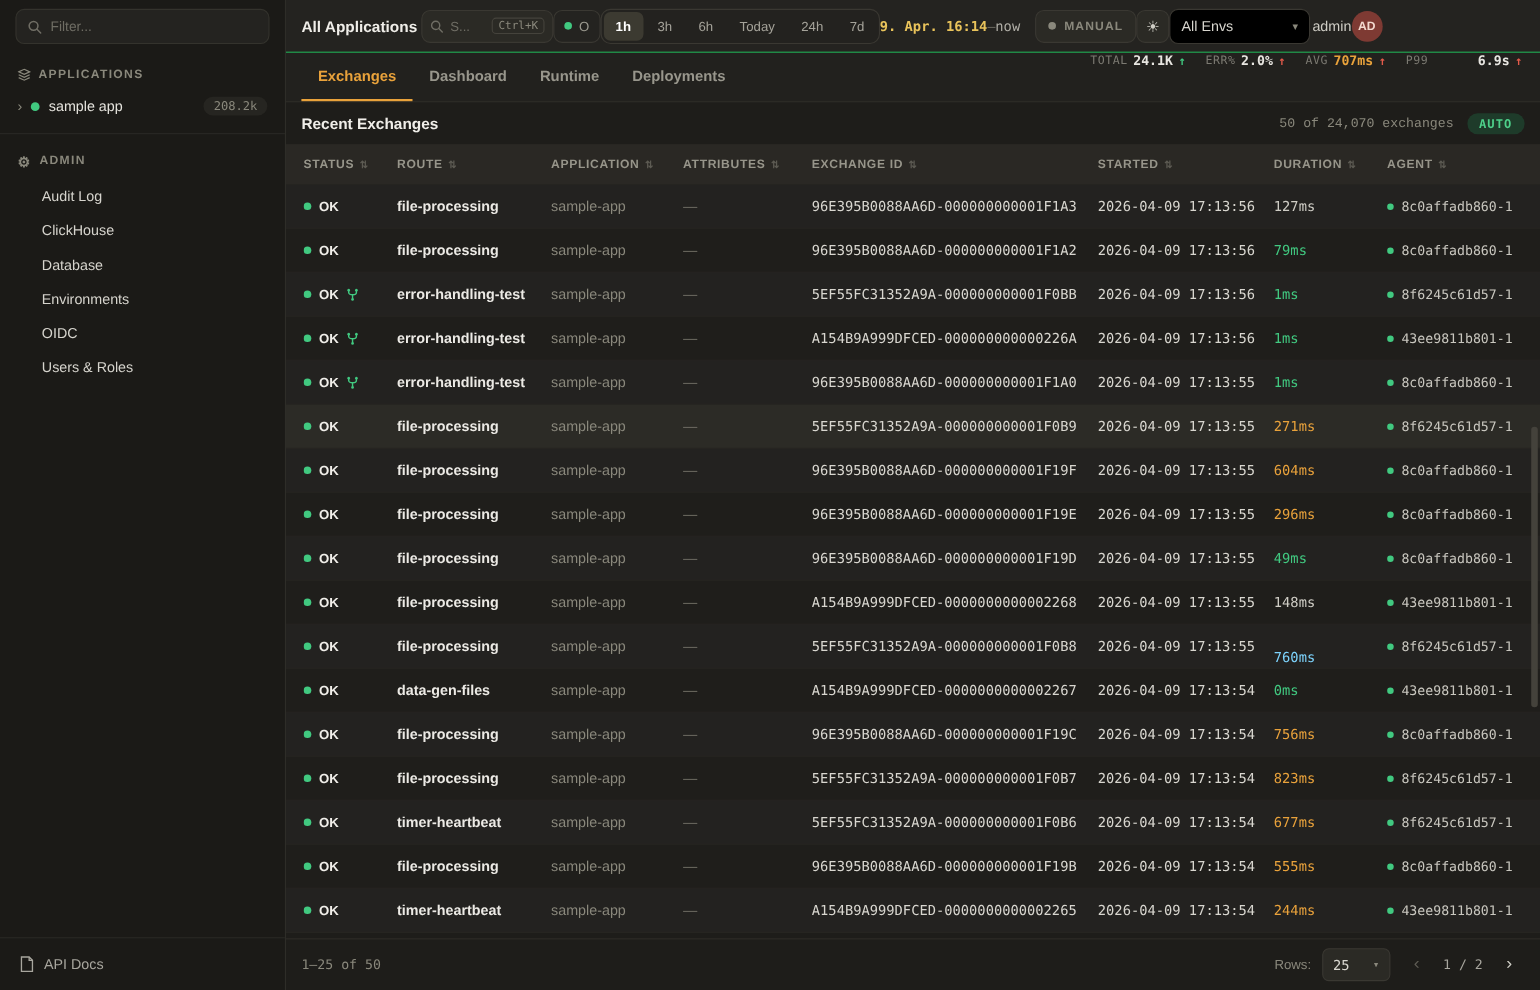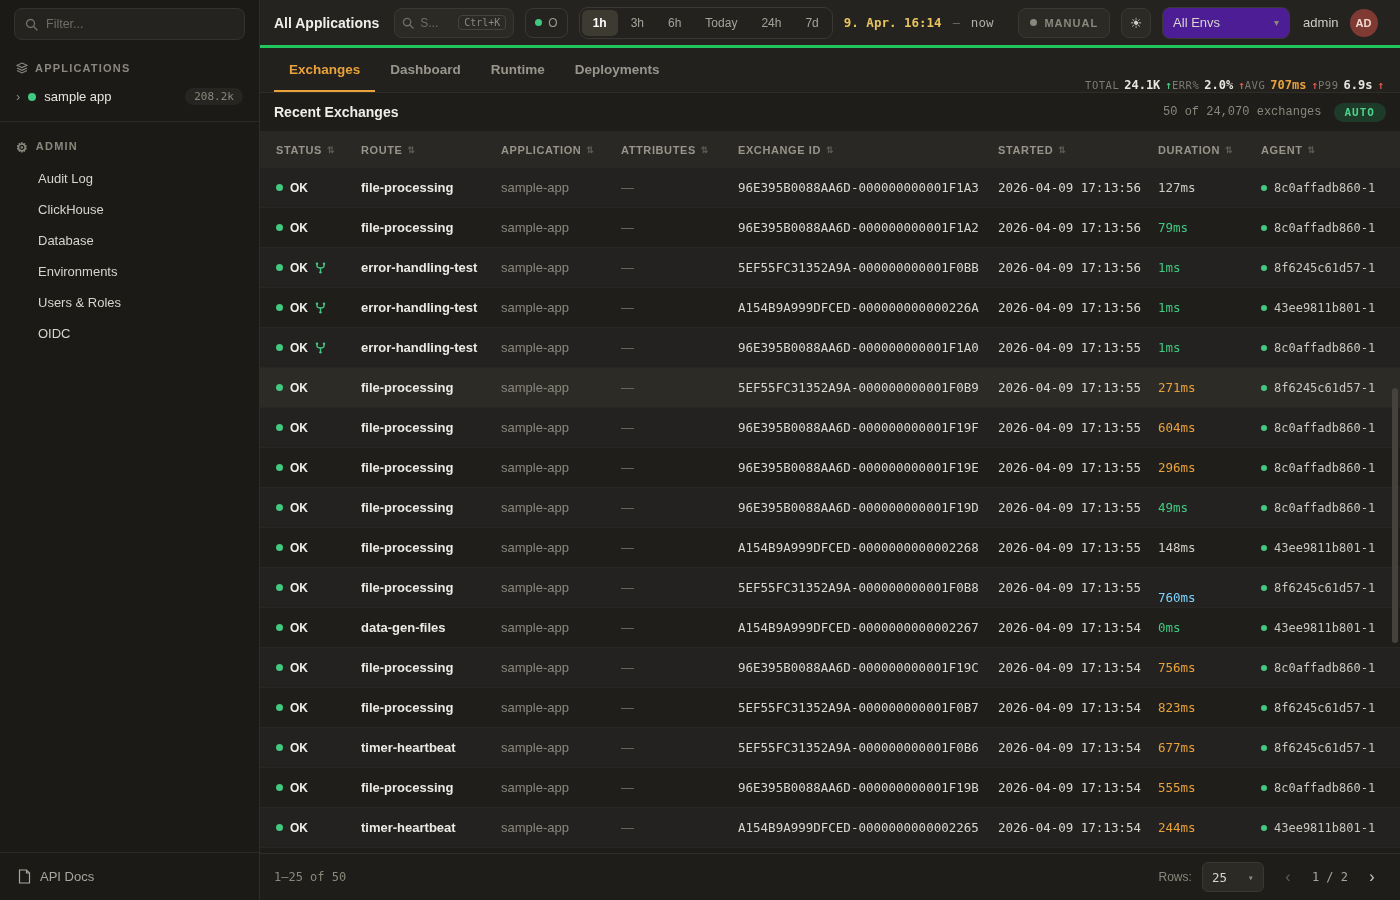--- a/index.html
+++ b/index.html
@@ -24,44 +24,44 @@
   .dot.sm { width:6px; height:6px; }
   .app-name { color:#e6e4de; font-size:13px; }
   .count-badge { margin-left:auto; background:#262521; border-radius:10px; padding:2px 9px; color:#8a887c; font-size:11px; font-family:"DejaVu Sans Mono", monospace; }
   .divider { border-top:1px solid #2a2925; margin:10px 0 0; }
   .admin-item { padding:8px 16px 8px 38px; color:#d6d4cd; font-size:13px; cursor:pointer; }
   .side-bottom { margin-top:auto; border-top:1px solid #2a2925; height:48px; display:flex; align-items:center; gap:9px; padding:0 18px; color:#a8a69e; font-size:13px; cursor:pointer; }
 
   
   .main { flex:1; display:flex; flex-direction:column; position:relative; min-width:0; }
 
-  .topbar { height:48px; background:#242320; border-bottom:3px solid #22c55e; display:flex; align-items:center; padding:0 14px; gap:11px; }
+  .topbar { height:48px; background:#242320; border-bottom:1px solid #22c55e; display:flex; align-items:center; padding:0 14px; }
   .page-title { font-weight:bold; font-size:14px; color:#f0eee9; margin-right:4px; white-space:nowrap; }
   .search-box { width:120px; height:30px; background:#2b2a25; border:1px solid #3a3832; border-radius:8px; display:flex; align-items:center; gap:6px; padding:0 7px; cursor:text; }
   .search-ph { color:#6f6d64; font-size:12px; overflow:hidden; white-space:nowrap; }
   .kbd { margin-left:auto; border:1px solid #45433c; border-radius:4px; padding:1px 5px; font-size:10px; color:#8a887c; font-family:"DejaVu Sans Mono", monospace; white-space:nowrap; }
   .online-pill { height:30px; border:1px solid #3a3832; border-radius:8px; display:flex; align-items:center; gap:6px; padding:0 9px; color:#9b998f; font-size:12px; cursor:pointer; }
   .range-group { height:32px; border:1px solid #3a3832; border-radius:9px; display:flex; align-items:center; padding:2px; gap:2px; background:#23221f; }
   .range-btn { border:none; background:none; color:#a5a39a; font-size:12px; padding:0 11px; height:26px; border-radius:6px; cursor:pointer; font-family:"Liberation Sans", sans-serif; }
   .range-btn.active { background:#3c3a31; color:#ffffff; font-weight:bold; }
   .time-from { color:#e9c35b; font-weight:bold; font-size:12.5px; font-family:"DejaVu Sans Mono", monospace; cursor:pointer; white-space:nowrap; }
   .time-sep { color:#6f6d64; }
   .time-to { color:#b0aea6; font-size:12.5px; font-family:"DejaVu Sans Mono", monospace; cursor:pointer; }
   .manual-btn { height:30px; background:#2b2a25; border:1px solid #3a3832; border-radius:8px; display:flex; align-items:center; gap:7px; padding:0 11px; color:#8a887c; font-size:11px; font-weight:bold; letter-spacing:1px; cursor:pointer; margin-left:14px; }
   .manual-dot { width:7px; height:7px; border-radius:50%; background:#8a887c; }
   .theme-btn { width:30px; height:30px; border-radius:8px; background:#2b2a25; border:1px solid #3a3832; color:#cfcdc5; font-size:14px; display:flex; align-items:center; justify-content:center; cursor:pointer; }
-  .env-select { width:128px; height:32px; background:#4c1d95; border:1px solid #3a3832; border-radius:8px; display:flex; align-items:center; padding:0 10px; color:#d8d6cf; font-size:13px; cursor:pointer; }
+  .env-select { width:128px; height:32px; background:#000000; border:1px solid #3a3832; border-radius:8px; display:flex; align-items:center; padding:0 10px; color:#d8d6cf; font-size:13px; cursor:pointer; }
   .env-caret { margin-left:auto; color:#8a887c; font-size:10px; }
   .user-name { color:#cfcdc5; font-size:13px; margin-left:2px; }
   .avatar { width:28px; height:28px; border-radius:50%; background:#7e3a33; color:#f3d9cf; font-size:11px; font-weight:bold; display:flex; align-items:center; justify-content:center; cursor:pointer; }
 
   .tabsrow { height:45px; background:#22211e; border-bottom:1px solid #2e2d28; display:flex; align-items:stretch; padding:0 8px 0 14px; }
   .tab { padding:0 15px; display:flex; align-items:center; color:#98968c; font-size:13.5px; font-weight:bold; cursor:pointer; border-bottom:2px solid transparent; }
   .tab.active { color:#e9a23b; border-bottom-color:#e9a23b; }
-  .stats-bar { margin-left:auto; display:flex; align-items:flex-end; padding-right:8px; }
+  .stats-bar { margin-left:auto; display:flex; align-items:flex-start; gap:18px; padding-right:8px; }
   .stat { display:flex; align-items:center; gap:5px; font-family:"DejaVu Sans Mono", monospace; }
   .stat-label { color:#7c7a72; font-size:10.5px; letter-spacing:.5px; }
   .stat-value { font-size:12px; font-weight:bold; }
   .stat-arrow { font-size:11px; font-weight:bold; }
 
   .contenthead { height:38px; display:flex; align-items:center; padding:0 14px; gap:12px; }
   .content-title { font-weight:bold; font-size:14px; color:#f0eee9; }
   .summary { margin-left:auto; color:#8a887c; font-size:12px; font-family:Liberation Mono, monospace; }
   .auto-badge { background:#1e3b2a; color:#4ed08a; font-size:11px; font-weight:bold; letter-spacing:1px; padding:3px 11px; border-radius:11px; font-family:"DejaVu Sans Mono", monospace; cursor:pointer; }
 
@@ -131,22 +131,22 @@
   <div class="sec-head">
     <span class="sec-icon">⚙</span>
     <span>ADMIN</span>
   </div>
 
   <nav>
       <div class="admin-item">Audit Log</div>
       <div class="admin-item">ClickHouse</div>
       <div class="admin-item">Database</div>
       <div class="admin-item">Environments</div>
+      <div class="admin-item">OIDC</div>
       <div class="admin-item">Users &amp; Roles</div>
-      <div class="admin-item">OIDC</div>
     </nav>
 
   <div class="side-bottom">
     <svg width="13" height="15" viewBox="0 0 13 15">
         <path d="M1.5 1 h7 l3 3 v10 h-10 Z" fill="none" stroke="#a8a69e" stroke-width="1.2"></path>
         <path d="M8.5 1 v3 h3" fill="none" stroke="#a8a69e" stroke-width="1.2"></path>
       </svg>
     <span>API Docs</span>
   </div>
 </aside>
@@ -211,21 +211,21 @@
           <span class="stat-value" style="color: rgb(232, 230, 225);">2.0%</span>
           <span class="stat-arrow" style="color: rgb(226, 90, 74);">↑</span>
         </div>
         <div class="stat">
           <span class="stat-label">AVG</span>
           <span class="stat-value" style="color: rgb(233, 162, 59);">707ms</span>
           <span class="stat-arrow" style="color: rgb(226, 90, 74);">↑</span>
         </div>
         <div class="stat">
           <span class="stat-label">P99</span>
-          <span class="stat-value" style="color: rgb(232, 230, 225);">6.9s</span>
+          <span class="stat-value" style="color: rgb(232, 230, 225); margin-left: 40px;">6.9s</span>
           <span class="stat-arrow" style="color: rgb(226, 90, 74);">↑</span>
         </div>
       </div>
   </div>
 
   <div class="contenthead">
     <span class="content-title">Recent Exchanges</span>
     <span class="summary">50 of 24,070 exchanges</span>
     <span class="auto-badge">AUTO</span>
   </div>

